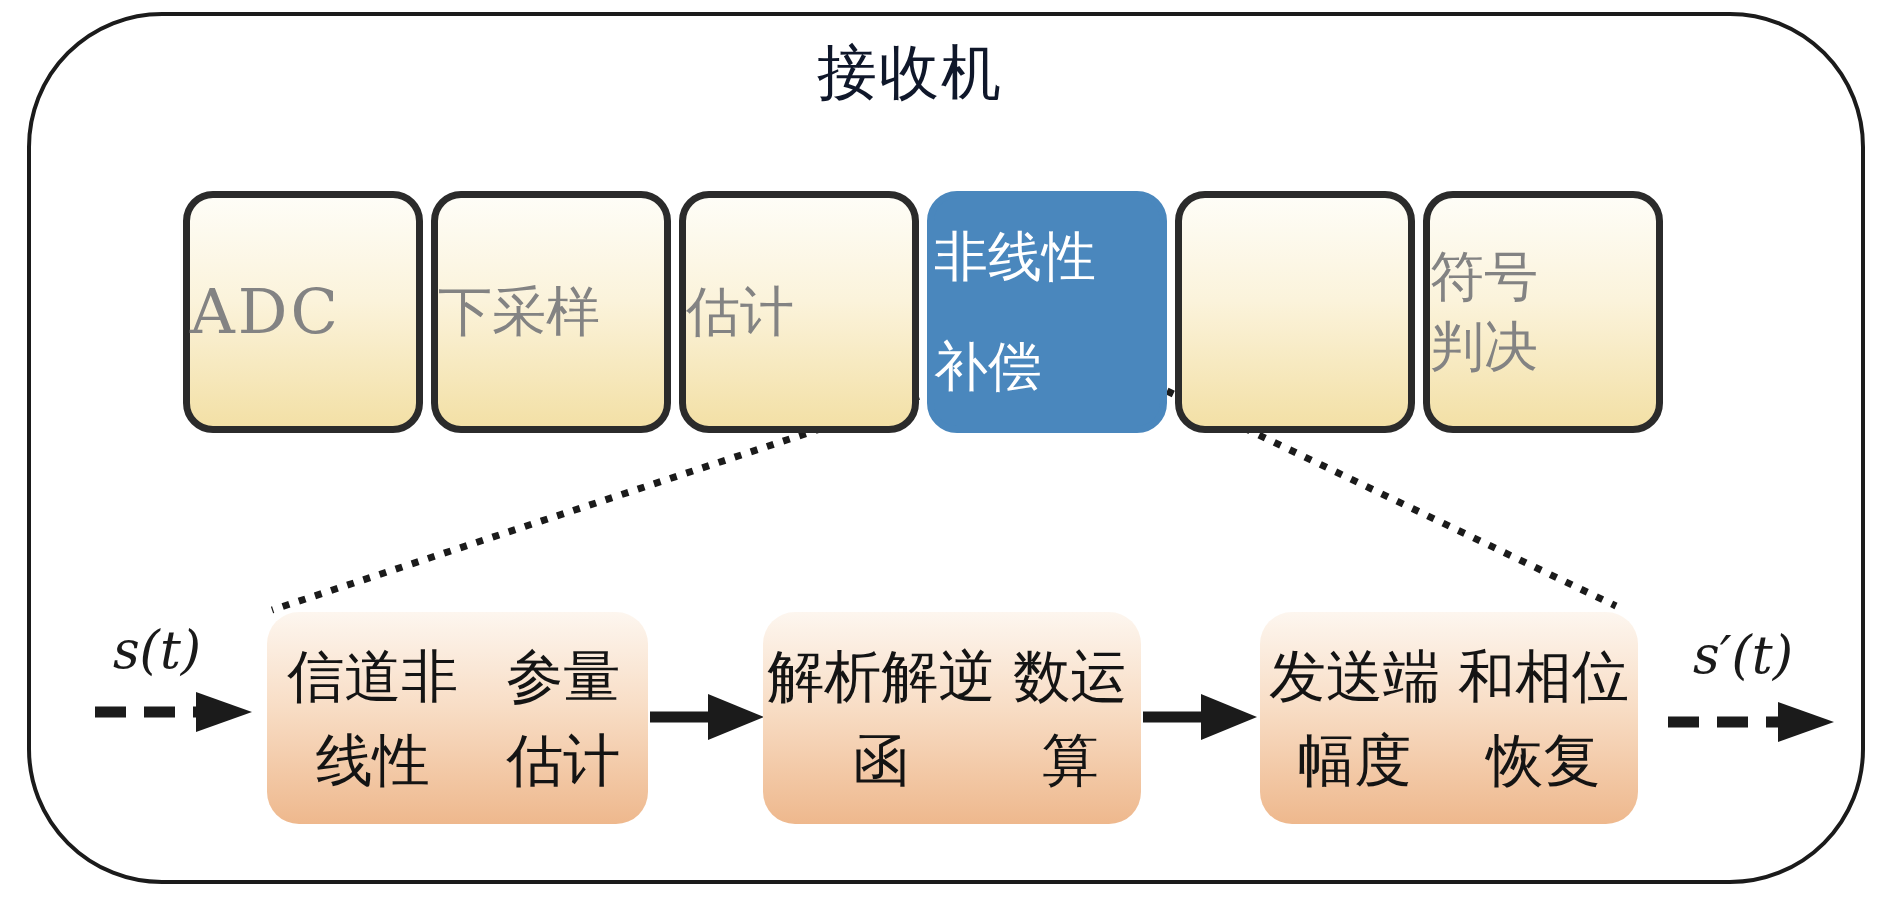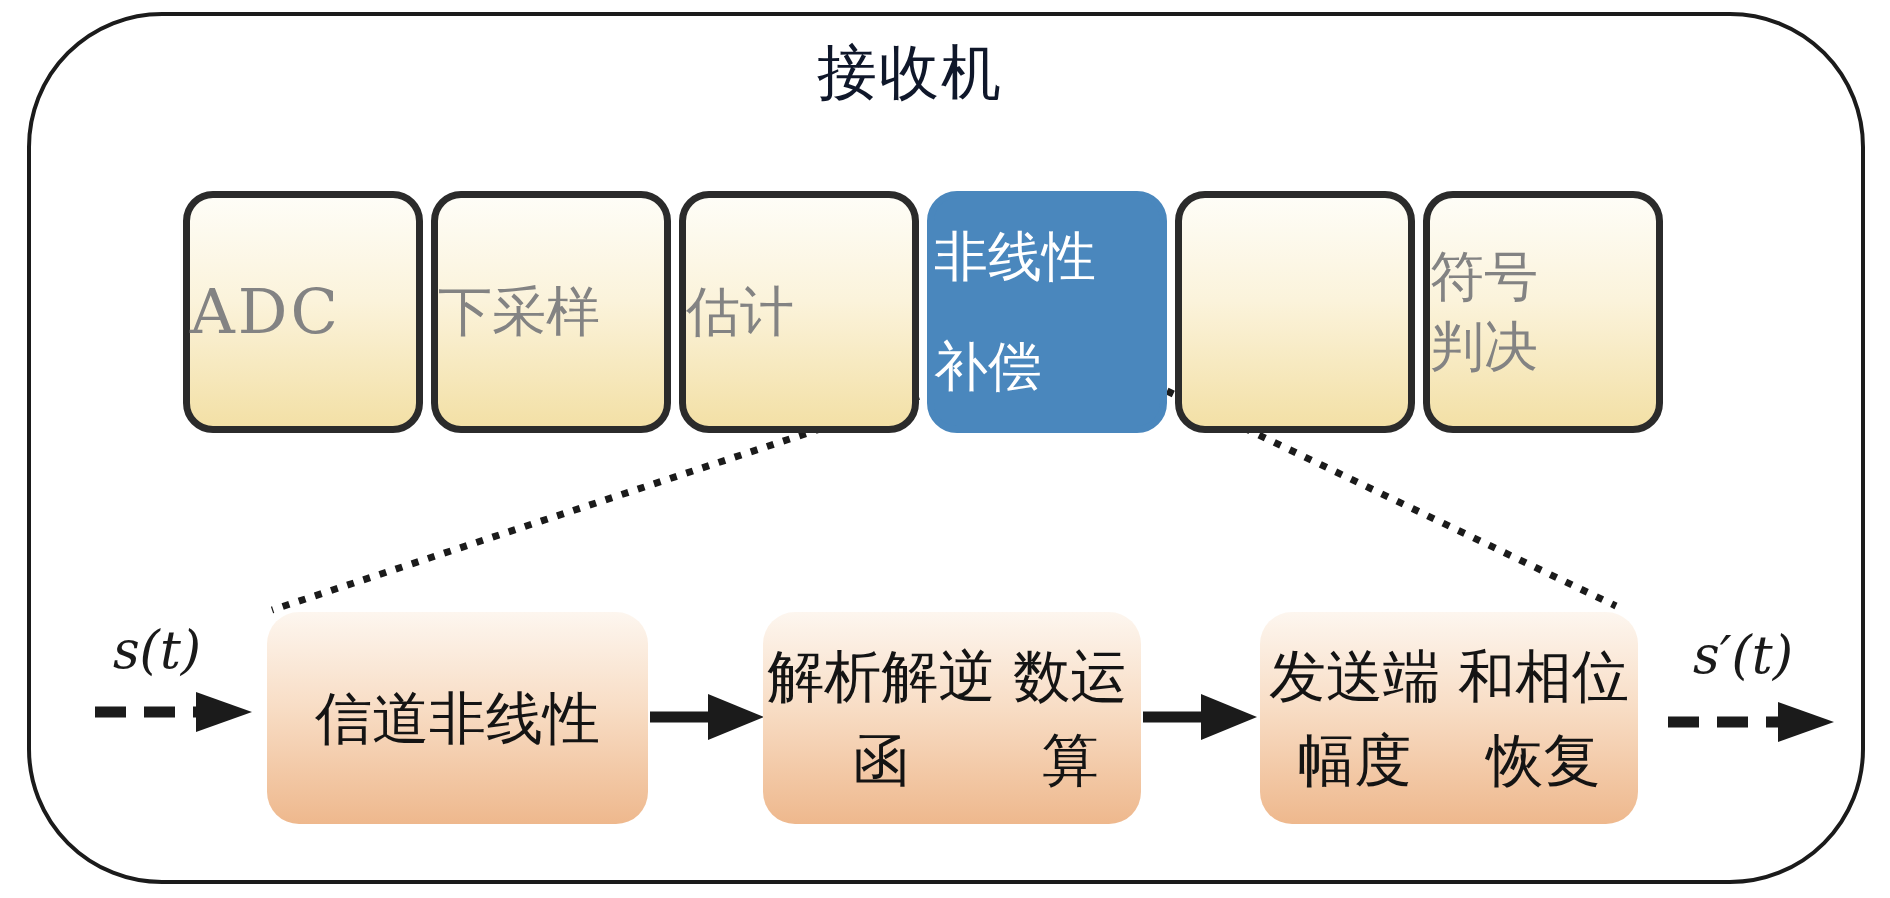--- a/index.html
+++ b/index.html
@@ -145,20 +145,21 @@
   </div>
   <div class="block" style="left:1423px">
     <span>符号</span>
     <span>判决</span>
   </div>
 
   <div class="io-label" style="left:77px; top:620px">s(t)</div>
 
   <div class="step" style="left:267px; width:381px">
     <span>信道非线性</span>
+    <span>参量估计</span>
   </div>
   <div class="step" style="left:763px; width:378px">
     <span>解析解逆函</span>
     <span>数运算</span>
   </div>
   <div class="step" style="left:1260px; width:378px">
     <span>发送端幅度</span>
     <span>和相位恢复</span>
   </div>
 

